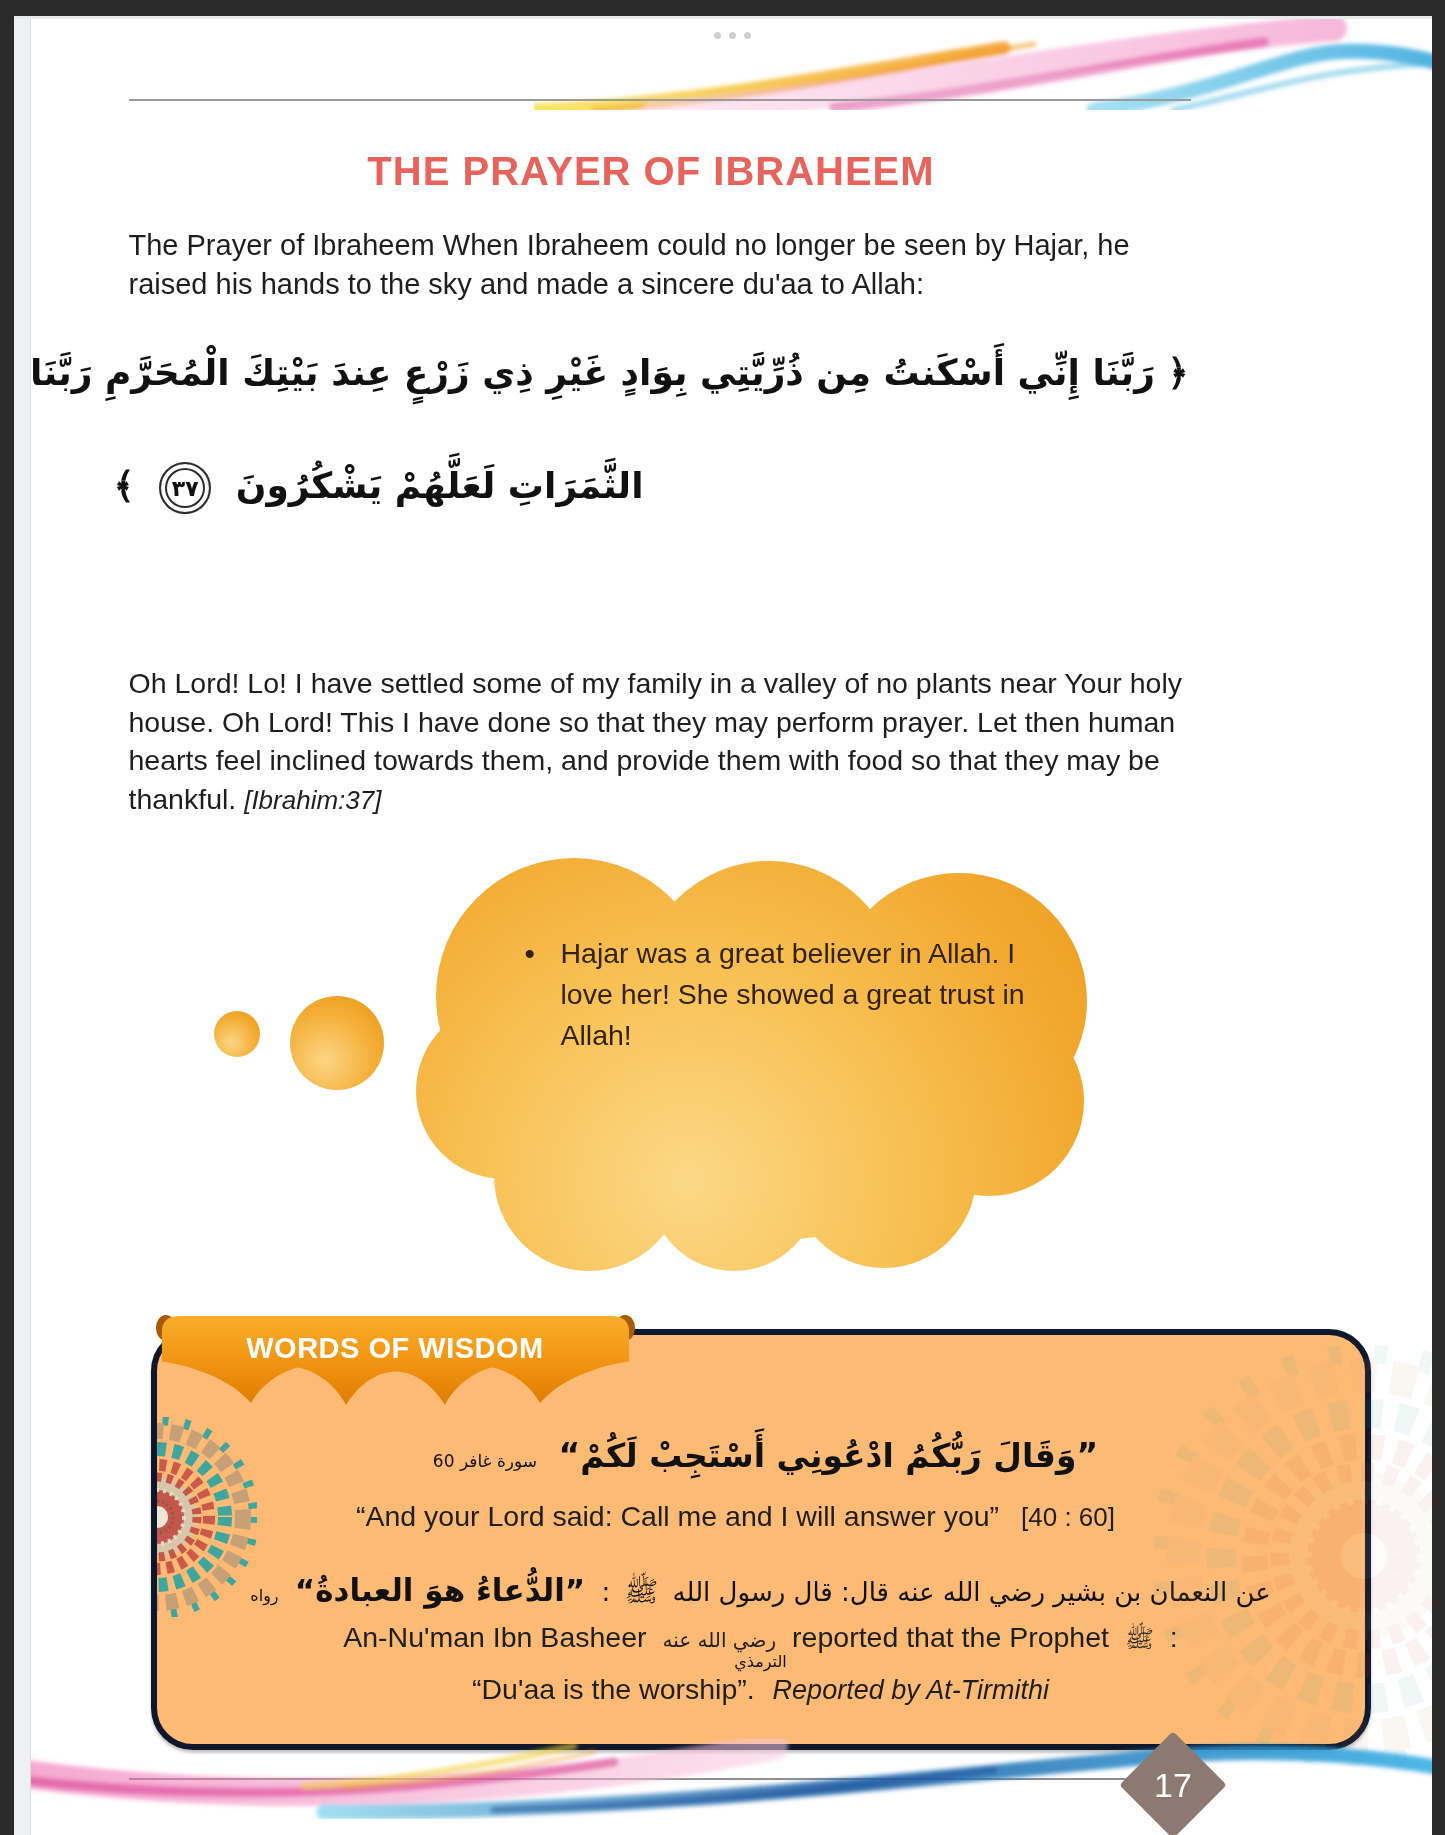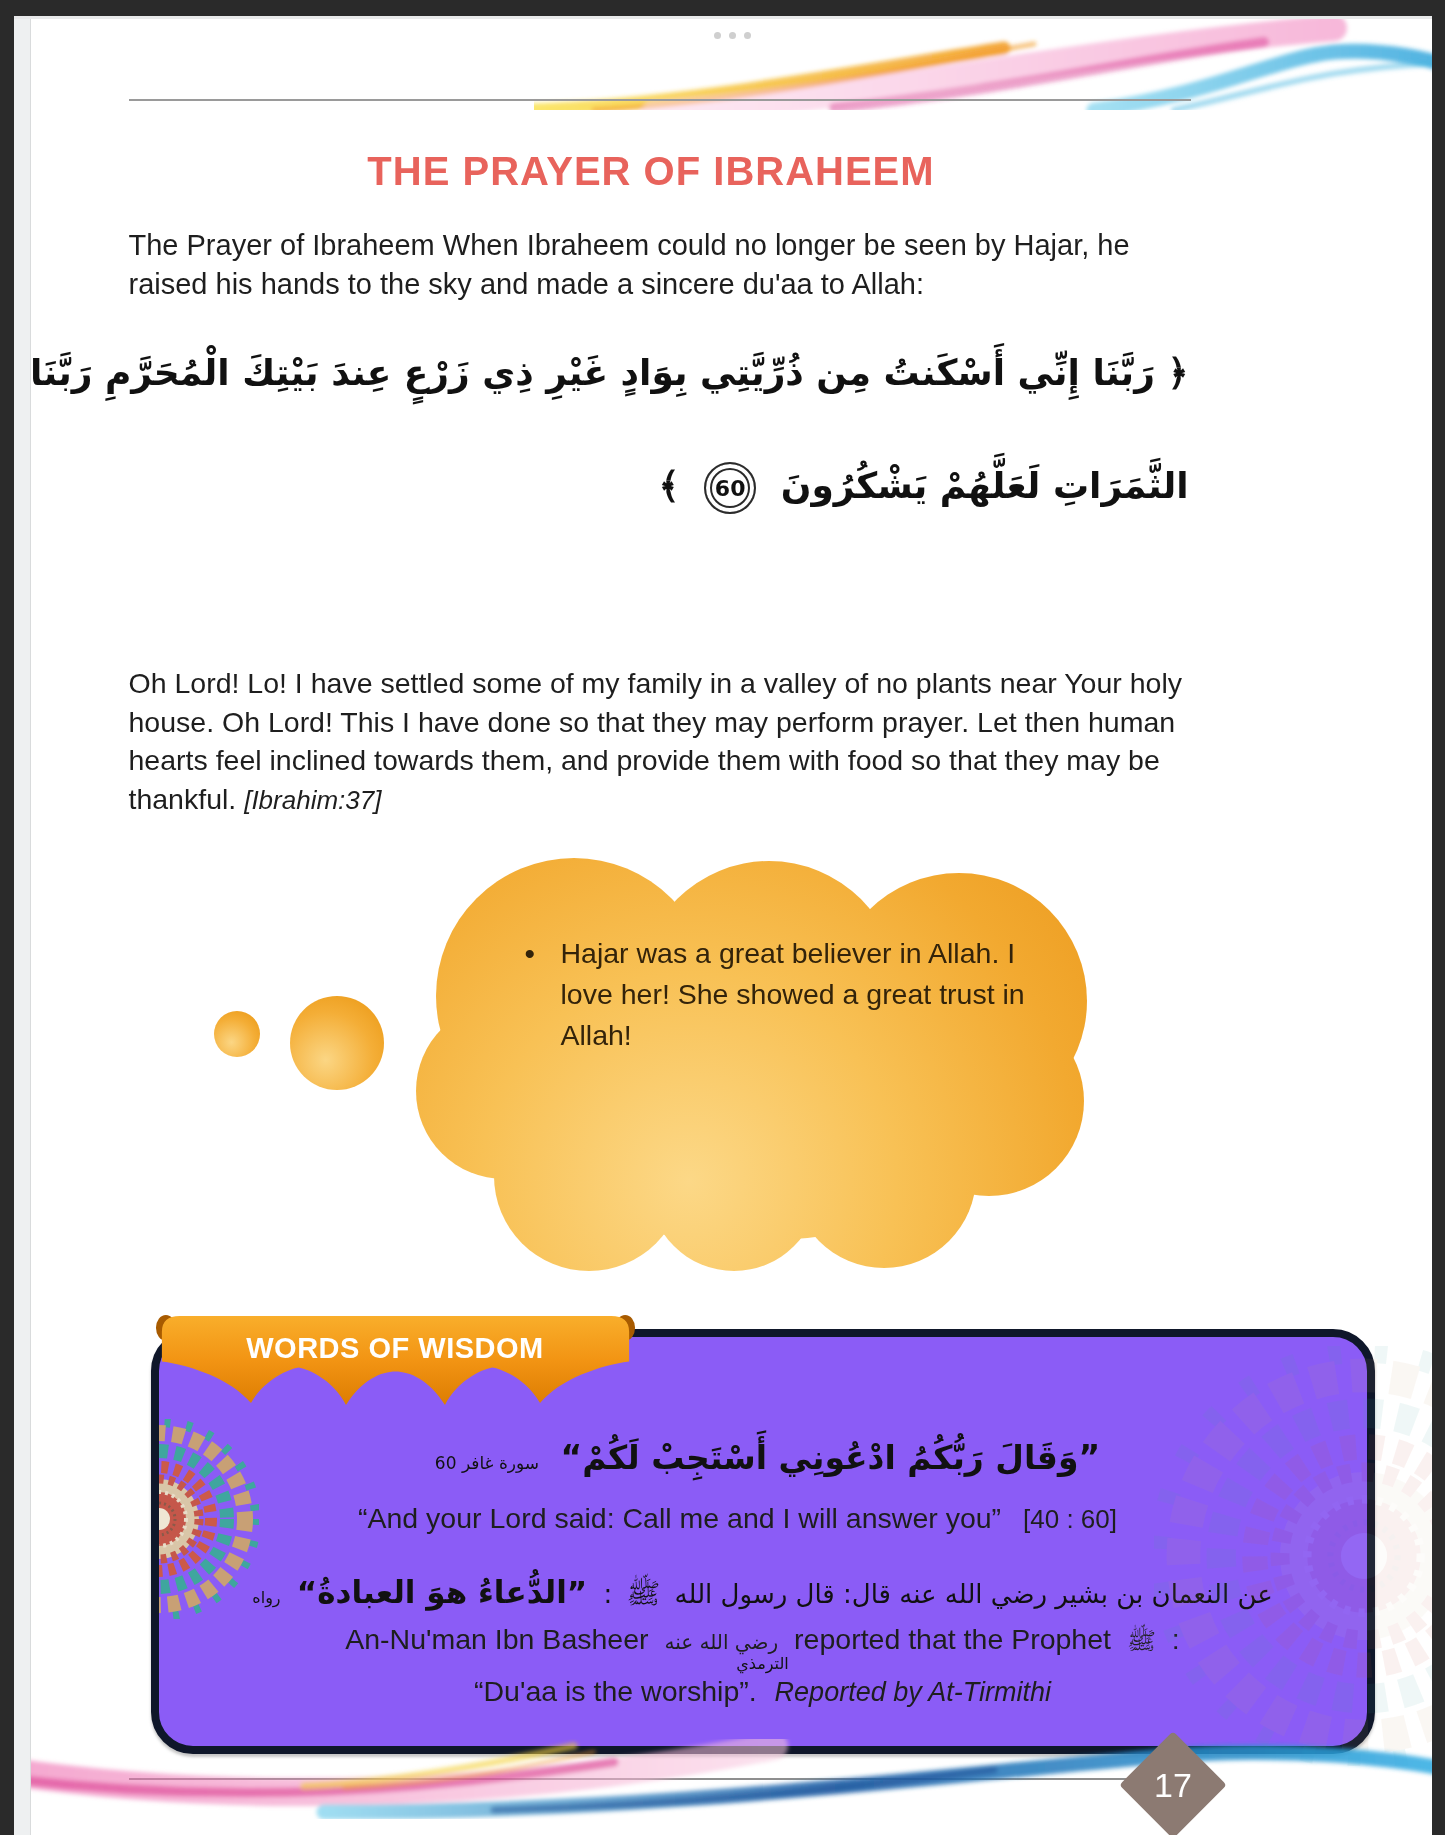--- a/index.html
+++ b/index.html
@@ -22,21 +22,21 @@
 
   
   .swoosh-top    { position:absolute; left:520px; top:2px; }
   .swoosh-bottom { position:absolute; left:0; top:1700px; }
 
   
   .title { position:absolute; left:115px; top:133px; width:1045px; text-align:center;
            font-size:40px; font-weight:bold; letter-spacing:1px; color:#E8635C; }
   .intro { position:absolute; left:115px; top:210px; width:1055px;
            font-size:29px; line-height:39px; }
-  .quran { position:absolute; left:100px; top:300px; width:1075px; direction:rtl; text-align:right;
+  .quran { position:absolute; left:100px; top:300px; width:1075px; direction:rtl; text-align:left;
            font-family:"DejaVu Sans", sans-serif; font-weight:bold; font-size:36px; color:#111; }
   .quran .qline { line-height:113px; white-space:nowrap; }
   .ayah-badge { display:inline-flex; align-items:center; justify-content:center;
            width:48px; height:48px; border:2px solid #2b2b2b; border-radius:50%;
            box-shadow: inset 0 0 0 4px #ffffff, inset 0 0 0 6px #2b2b2b;
            font-size:22px; vertical-align:middle; margin:0 12px; background:#fff; }
   .translation { position:absolute; left:115px; top:648px; width:1060px;
            font-size:28.5px; line-height:38.5px; }
   .citation { font-style:italic; font-size:26px; }
 
@@ -46,21 +46,21 @@
          background: radial-gradient(circle at 38% 68%, #FBD684 0%, #F4AE37 55%, #E9950F 100%); }
   .dot-small { left:200px; top:995px; width:46px; height:46px; }
   .dot-large { left:276px; top:980px; width:94px; height:94px; }
   .bubble-list { position:absolute; left:505px; top:917px; width:535px; margin:0; padding:0;
          list-style:none; font-size:28.5px; line-height:41px; color:#33230a; }
   .bubble-list li { position:relative; padding-left:42px; margin:0; }
   .bubble-list li::before { content:"\2022"; position:absolute; left:6px; top:0; font-size:30px; }
 
   
   .wow-box { position:absolute; left:137px; top:1313px; width:1208px; height:409px;
-         background:#8b5cf6; border:8px solid #0f172a; border-radius:42px; overflow:hidden;
+         background:#fdba74; border:6px solid #0f172a; border-radius:42px; overflow:hidden;
          box-shadow:0 3px 3px rgba(90,90,90,.35); }
   .wow-row { position:absolute; left:0; right:0; text-align:center; padding:0 70px; }
   .row-ayah   { top:84px;  direction:rtl; font-family:"DejaVu Sans", sans-serif; font-weight:bold;
                 font-size:33px; line-height:74px; color:#111; }
   .ayah-src   { font-size:17px; font-weight:normal; margin:0 10px; }
   .row-eng1   { top:165px; font-size:28.5px;padding-left:20px; }
   .ref        { font-size:26px; margin-left:14px; }
   .row-hadith { top:224px; direction:rtl; font-family:"DejaVu Sans", sans-serif;
                 font-size:26px; line-height:62px; color:#111; }
   .hadith-quote { font-weight:bold; font-size:31px; margin:0 8px; }
@@ -149,21 +149,21 @@
     </div>
   <div class="top-rule"></div>
 
   <div class="title">THE PRAYER OF IBRAHEEM</div>
   <div class="intro">The Prayer of Ibraheem When Ibraheem could no longer be seen by Hajar, he raised his hands to the sky and made a sincere du'aa to Allah:</div>
 
   <div class="quran">
     <div class="qline">﴿ رَبَّنَا إِنِّي أَسْكَنتُ مِن ذُرِّيَّتِي بِوَادٍ غَيْرِ ذِي زَرْعٍ عِندَ بَيْتِكَ الْمُحَرَّمِ رَبَّنَا</div>
     <div class="qline">
       <span>الثَّمَرَاتِ لَعَلَّهُمْ يَشْكُرُونَ</span>
-      <span class="ayah-badge">60</span>
+      <span class="ayah-badge">٣٧</span>
       <span>﴾</span>
     </div>
   </div>
 
   <div class="translation">
     <span>Oh Lord! Lo! I have settled some of my family in a valley of no plants near Your holy house. Oh Lord! This I have done so that they may perform prayer. Let then human hearts feel inclined towards them, and provide them with food so that they may be thankful.</span>
     <span class="citation">[Ibrahim:37]</span>
   </div>
 
   <svg class="cloud-svg" width="680" height="435" viewBox="0 0 680 435">

